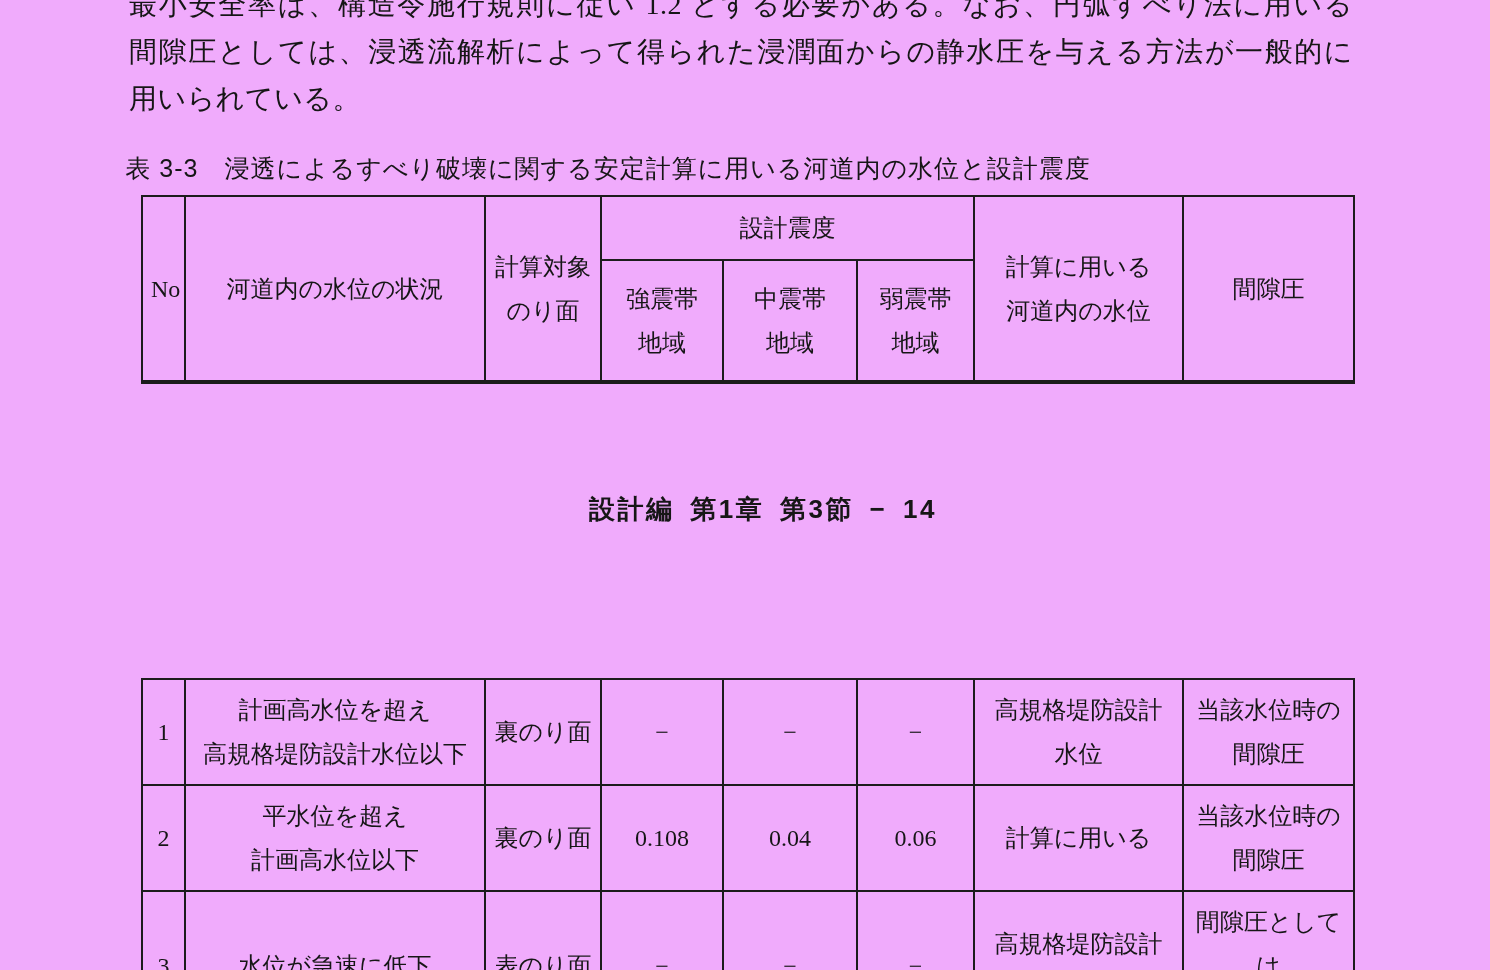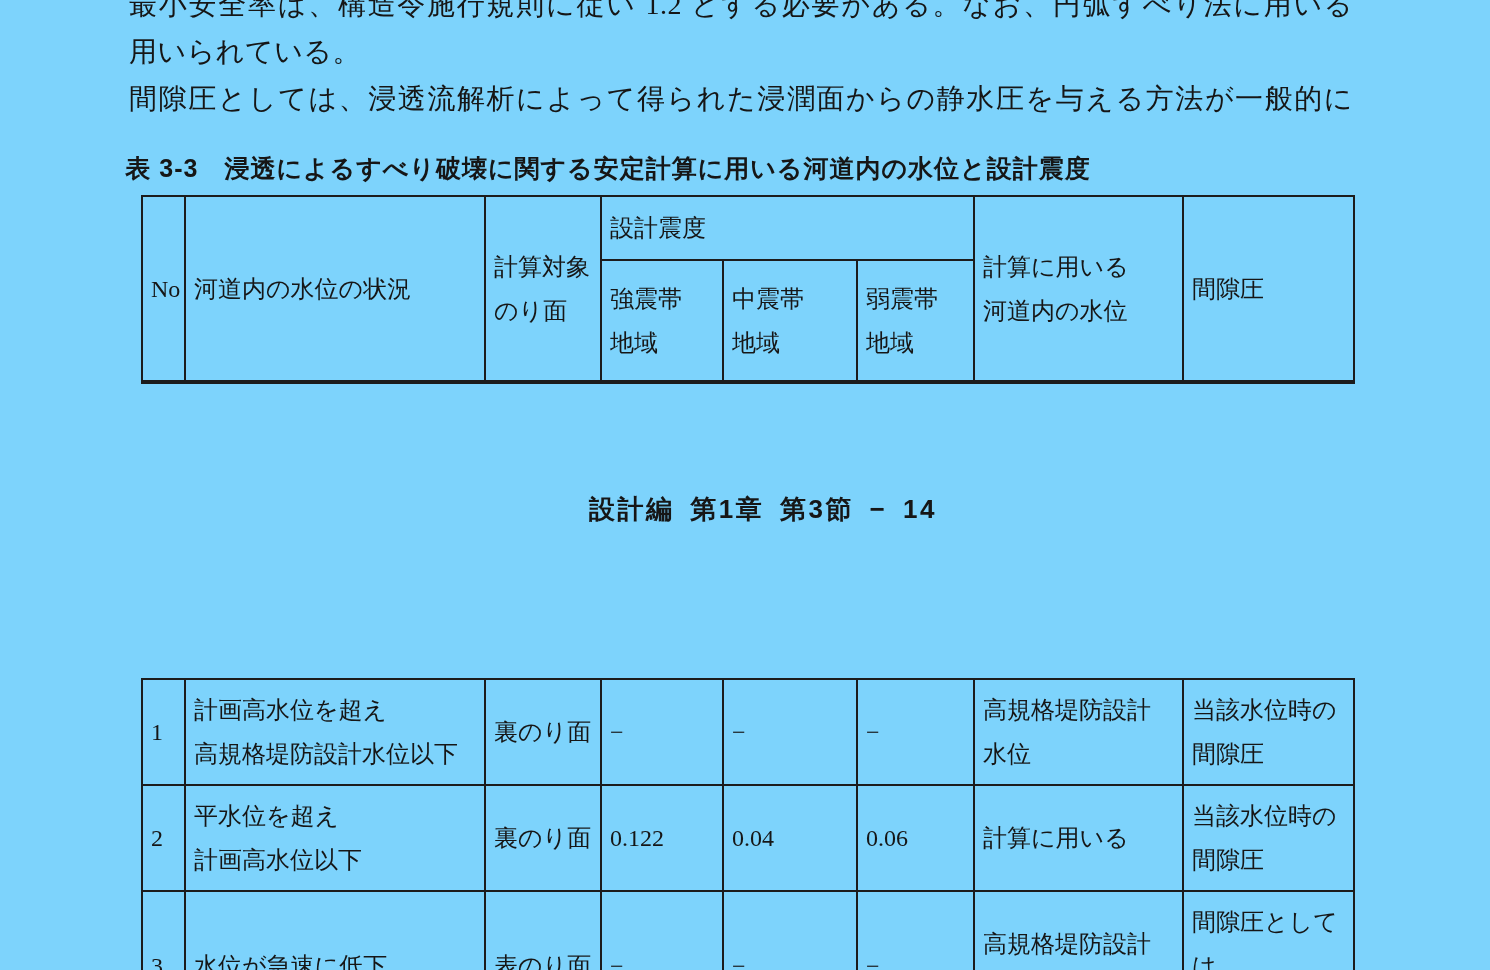--- a/index.html
+++ b/index.html
@@ -1,19 +1,19 @@
 <!DOCTYPE html>
 <html lang="ja"><head>
 <meta charset="utf-8">
 <style>
   html,body{margin:0;padding:0;background:#ffffff;}
   .page{
     position:relative;
     width:1490px;height:970px;
-    background:#7dd3fc;
+    background:#f0abfc;
     overflow:hidden;
     font-family:"Liberation Serif","DejaVu Serif",serif;
     color:#161616;
   }
   
   .paragraph{
     position:absolute;
     left:129px;top:-19px;
     width:1224px;
     font-size:28px;
@@ -26,35 +26,36 @@
     text-align:justify;
     text-align-last:justify;
   }
   
   .table-title{
     position:absolute;
     left:0;top:152px;
     width:1216px;
     text-align:center;
     font-family:"Liberation Sans","DejaVu Sans",sans-serif;
-    font-weight:bold;
+    font-weight:normal;
     font-size:25px;
     letter-spacing:1px;
   }
   
   table.t{
     position:absolute;
     left:141px;
     border-collapse:collapse;
     table-layout:fixed;
     width:1212px;
   }
   table.t td{
     border:2px solid #1c1c1c;
     padding:8px;
+    text-align:center;
     vertical-align:middle;
     font-size:24px;
     line-height:44px;
     white-space:pre-line;
     font-family:"Liberation Serif","DejaVu Serif",serif;
     color:#161616;
     overflow:hidden;
   }
   table.header-t{top:195px;border-bottom:4px solid #1c1c1c;}
   table.header-t tr.hr1{height:64px;}
@@ -78,22 +79,22 @@
     word-spacing:6px;
   }
 </style>
 </head>
 <body>
 
 <div class="page">
 
   <div class="paragraph">
     <div class="para-line justify">最小安全率は、構造令施行規則に従い 1.2 とする必要がある。なお、円弧すべり法に用いる</div>
+    <div class="para-line justify">間隙圧としては、浸透流解析によって得られた浸潤面からの静水圧を与える方法が一般的に</div>
     <div class="para-line">用いられている。</div>
-    <div class="para-line justify">間隙圧としては、浸透流解析によって得られた浸潤面からの静水圧を与える方法が一般的に</div>
   </div>
 
   <div class="table-title">表 3-3　浸透によるすべり破壊に関する安定計算に用いる河道内の水位と設計震度</div>
 
   <table class="t header-t">
     <colgroup>
       <col style="width:43px">
         <col style="width:300px">
         <col style="width:116px">
       <col style="width:122px">
@@ -149,21 +150,21 @@
         <td>高規格堤防設計
 水位</td>
         <td>当該水位時の
 間隙圧</td>
       </tr>
       <tr class="r2">
         <td>2</td>
         <td class="cond">平水位を超え
 計画高水位以下</td>
         <td>裏のり面</td>
-        <td>0.122</td>
+        <td>0.108</td>
         <td>0.04</td>
         <td>0.06</td>
         <td>計算に用いる</td>
         <td>当該水位時の
 間隙圧</td>
       </tr>
       <tr class="r3">
         <td>3</td>
         <td class="cond">水位が急速に低下</td>
         <td>表のり面</td>

